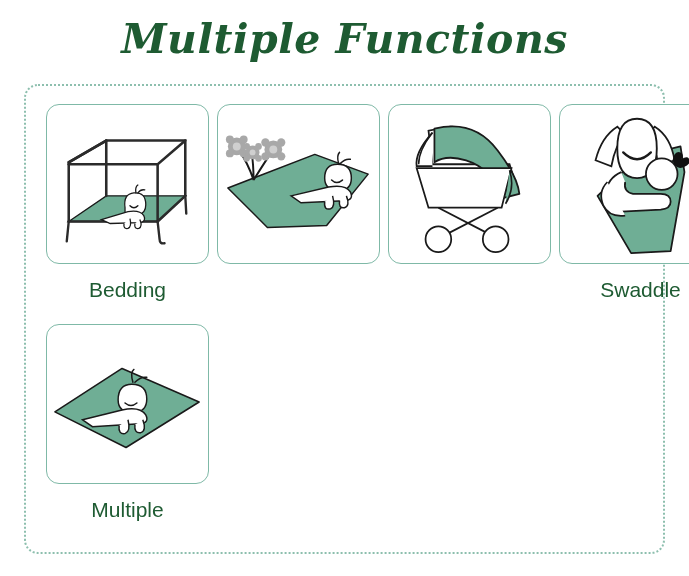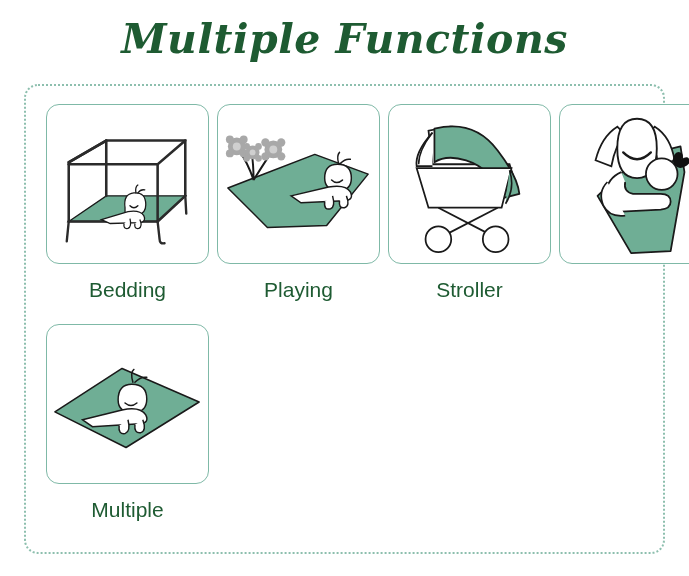--- a/index.html
+++ b/index.html
@@ -162,57 +162,56 @@
           <g>
             <path d="M108,74 q0,-14 13,-14 q14,0 14,14 q0,12 -12,13 q-15,0 -15,-13 z" fill="#ffffff" stroke="#1a1a1a" stroke-width="1.5"></path>
             <path d="M122,59 q-2,-8 1,-11 M124,59 q5,-5 10,-4" fill="none" stroke="#1a1a1a" stroke-width="1.5" stroke-linecap="round"></path>
             <path d="M115,76 q5,5 11,0" fill="none" stroke="#1a1a1a" stroke-width="1.6" stroke-linecap="round"></path>
             <path d="M74,92 L112,83 q17,-3 22,5 q4,8 -6,9 l-44,2 z" fill="#ffffff" stroke="#1a1a1a" stroke-width="1.5"></path>
             <path d="M116,92 q3,11 -2,13 q-7,2 -6,-7" fill="#ffffff" stroke="#1a1a1a" stroke-width="1.5"></path>
             <path d="M130,92 q4,10 -2,12 q-6,1 -5,-7" fill="#ffffff" stroke="#1a1a1a" stroke-width="1.5"></path>
           </g>
         </svg>
       </div>
-      <div class="label">Playing</div>
     </div>
 
     <div class="cell">
       <div class="card">
         <svg width="163" height="160" viewBox="0 0 163 160">
           <path d="M40,26 L44,60 L122,60 L130,86 Q128,76 118,62 Q100,22 62,22 z" fill="#ffffff" stroke="#1a1a1a" stroke-width="1.8"></path>
           <path d="M44,28 Q26,48 28,62 L44,62" fill="#ffffff" stroke="#1a1a1a" stroke-width="1.8"></path>
           <path d="M44,28 Q30,46 30,60" fill="none" stroke="#1a1a1a" stroke-width="1.6"></path>
           <path d="M46,24 Q86,14 110,46 Q130,72 132,90 L116,94 Q104,64 78,56 Q58,50 46,58 z" fill="#6fae95" stroke="#1a1a1a" stroke-width="1.8" stroke-linejoin="round"></path>
           <path d="M28,64 L124,64 L114,104 L40,104 z" fill="#ffffff" stroke="#1a1a1a" stroke-width="1.8"></path>
           <path d="M122,66 Q128,84 118,100" fill="#6fae95" stroke="#1a1a1a" stroke-width="1.6"></path>
           <g fill="none" stroke="#1a1a1a" stroke-width="1.8">
             <line x1="50" y1="104" x2="104" y2="132"></line>
             <line x1="110" y1="104" x2="56" y2="132"></line>
             <circle cx="50" cy="136" r="13" fill="#ffffff"></circle>
             <circle cx="108" cy="136" r="13" fill="#ffffff"></circle>
           </g>
         </svg>
       </div>
-      <div class="label">Stroller</div>
     </div>
 
     <div class="cell">
       <div class="card">
         <svg width="163" height="160" viewBox="0 0 163 160">
           <path d="M80,52 L122,42 L126,68 L112,148 L72,150 L38,92 z" fill="#6fae95" stroke="#1a1a1a" stroke-width="1.8" stroke-linejoin="round"></path>
           <path d="M58,22 q-16,10 -22,34 l16,6 q4,-22 14,-32 z" fill="#ffffff" stroke="#1a1a1a" stroke-width="1.8"></path>
           <path d="M96,22 q16,10 20,34 l-16,6 q-4,-22 -12,-32 z" fill="#ffffff" stroke="#1a1a1a" stroke-width="1.8"></path>
           <path d="M58,44 q0,-30 20,-30 q20,0 20,30 q0,30 -20,30 q-20,0 -20,-30 z" fill="#ffffff" stroke="#1a1a1a" stroke-width="1.9"></path>
           <path d="M64,48 q14,14 28,0" fill="none" stroke="#1a1a1a" stroke-width="2.4" stroke-linecap="round"></path>
           <path d="M62,68 q-14,6 -16,22 q-2,16 16,18 l40,-2 q10,-1 10,-8 q0,-8 -10,-8 l-28,0 q-10,-2 -8,-12" fill="#ffffff" stroke="#1a1a1a" stroke-width="1.8" stroke-linejoin="round"></path>
           <path d="M48,78 q-10,10 -4,24 q6,12 22,10" fill="#ffffff" stroke="#1a1a1a" stroke-width="1.7"></path>
           <circle cx="103" cy="70" r="16" fill="#ffffff" stroke="#1a1a1a" stroke-width="1.8"></circle>
           <path d="M114,56 q2,-10 8,-8 q4,2 1,7 q6,-4 8,0 q2,5 -6,8 q-8,3 -11,-7 z" fill="#111111"></path>
         </svg>
       </div>
+      <div class="label">Swaddle</div>
     </div>
 
     <div class="cell">
       <div class="card">
         <svg width="163" height="160" viewBox="0 0 163 160">
           <polygon points="8,88 76,44 154,78 80,124" fill="#6fae95" stroke="#1a1a1a" stroke-width="1.6" stroke-linejoin="round"></polygon>
           <g>
             <path d="M72,76 q0,-16 14,-16 q15,0 15,15 q0,13 -13,14 q-16,0 -16,-13 z" fill="#ffffff" stroke="#1a1a1a" stroke-width="1.5"></path>
             <path d="M87,58 q-3,-10 1,-13 M89,58 q6,-6 12,-5" fill="none" stroke="#1a1a1a" stroke-width="1.5" stroke-linecap="round"></path>
             <path d="M79,79 q6,5 12,0" fill="none" stroke="#1a1a1a" stroke-width="1.6" stroke-linecap="round"></path>

